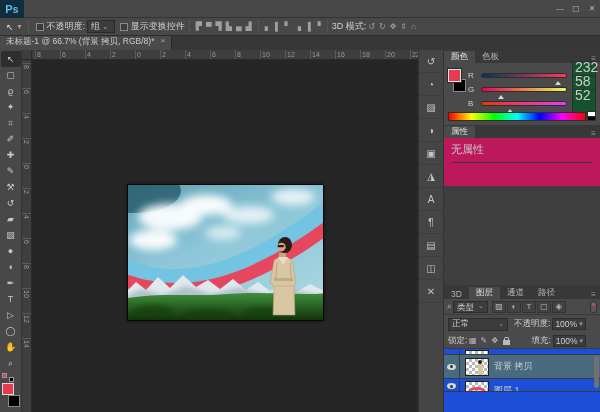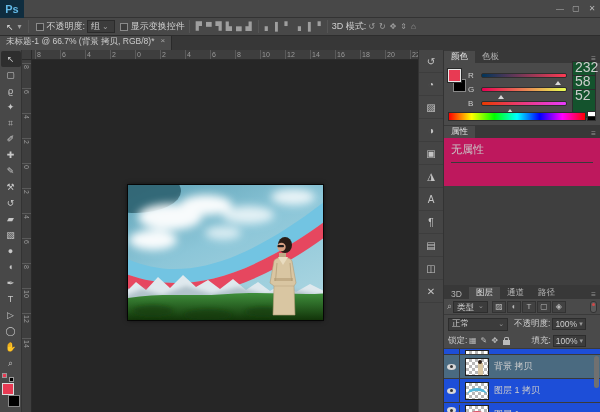--- a/index.html
+++ b/index.html
@@ -409,29 +409,20 @@
       </div>
       <div class="layer-row selected">
         <div class="eye-cell">
             <div class="eye"></div>
           </div>
         <div class="lthumb">
             <div class="figure-mini"></div>
           </div>
         <span class="layer-name">背景 拷贝</span>
       </div>
-      <div class="layer-row">
-        <div class="eye-cell">
-            <div class="eye"></div>
-          </div>
-        <div class="lthumb">
-            <div class="curve-blue"></div>
-          </div>
-        <span class="layer-name">图层 1 拷贝</span>
-      </div>
       <div class="layer-row partial-bottom">
         <div class="eye-cell" style="align-items:center">
             <div class="eye"></div>
           </div>
         <div class="lthumb">
             <div class="curve-red"></div>
           </div>
         <span class="layer-name" style="margin-top:3px">图层 1</span>
       </div>
       <div class="lscroll"></div>

